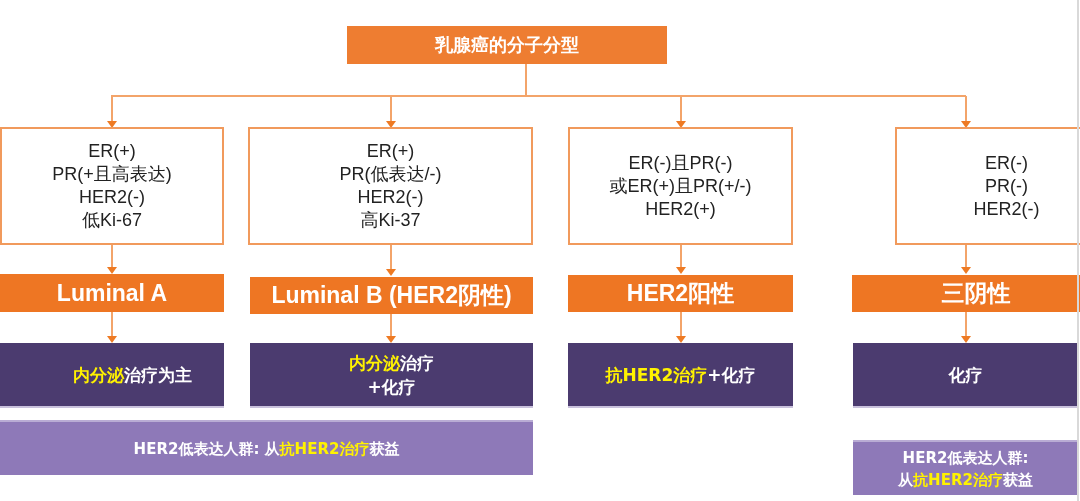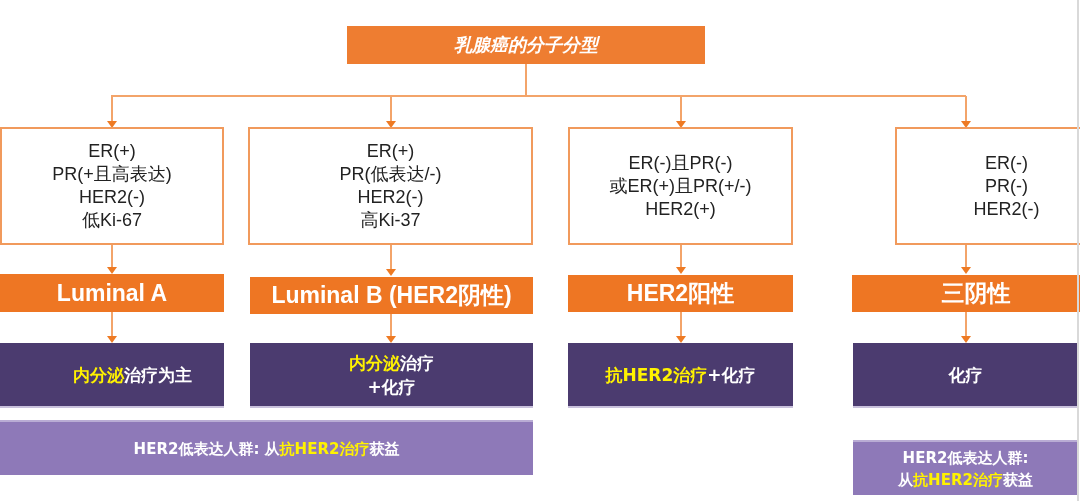--- a/index.html
+++ b/index.html
@@ -2,23 +2,23 @@
 <html><head>
 <meta charset="utf-8">
 <style>
   html, body { margin: 0; padding: 0; }
   body {
     width: 1080px; height: 501px; background: #ffffff; position: relative; overflow: hidden;
     font-family: "DejaVu Sans", "Liberation Sans", sans-serif;
   }
   .abs { position: absolute; box-sizing: border-box; }
   .title-box {
-    left: 347px; top: 26px; width: 358px; height: 38px;
+    left: 347px; top: 26px; width: 320px; height: 38px;
     background: #ee7d31; color: #ffffff; font-weight: bold; font-size: 18px;
-    display: flex; align-items: center; justify-content: center; font-style: italic;
+    display: flex; align-items: center; justify-content: center;
   }
   .line { position: absolute; background: #f3a46a; }
   .arrowhead {
     position: absolute; width: 0; height: 0;
     border-left: 5px solid transparent; border-right: 5px solid transparent;
     border-top: 7px solid #ee7a23;
   }
   .crit-box {
     border: 2px solid #f19a5c; background: #ffffff; color: #222222;
     font-family: "Liberation Sans", sans-serif; font-size: 18px; line-height: 23px;

